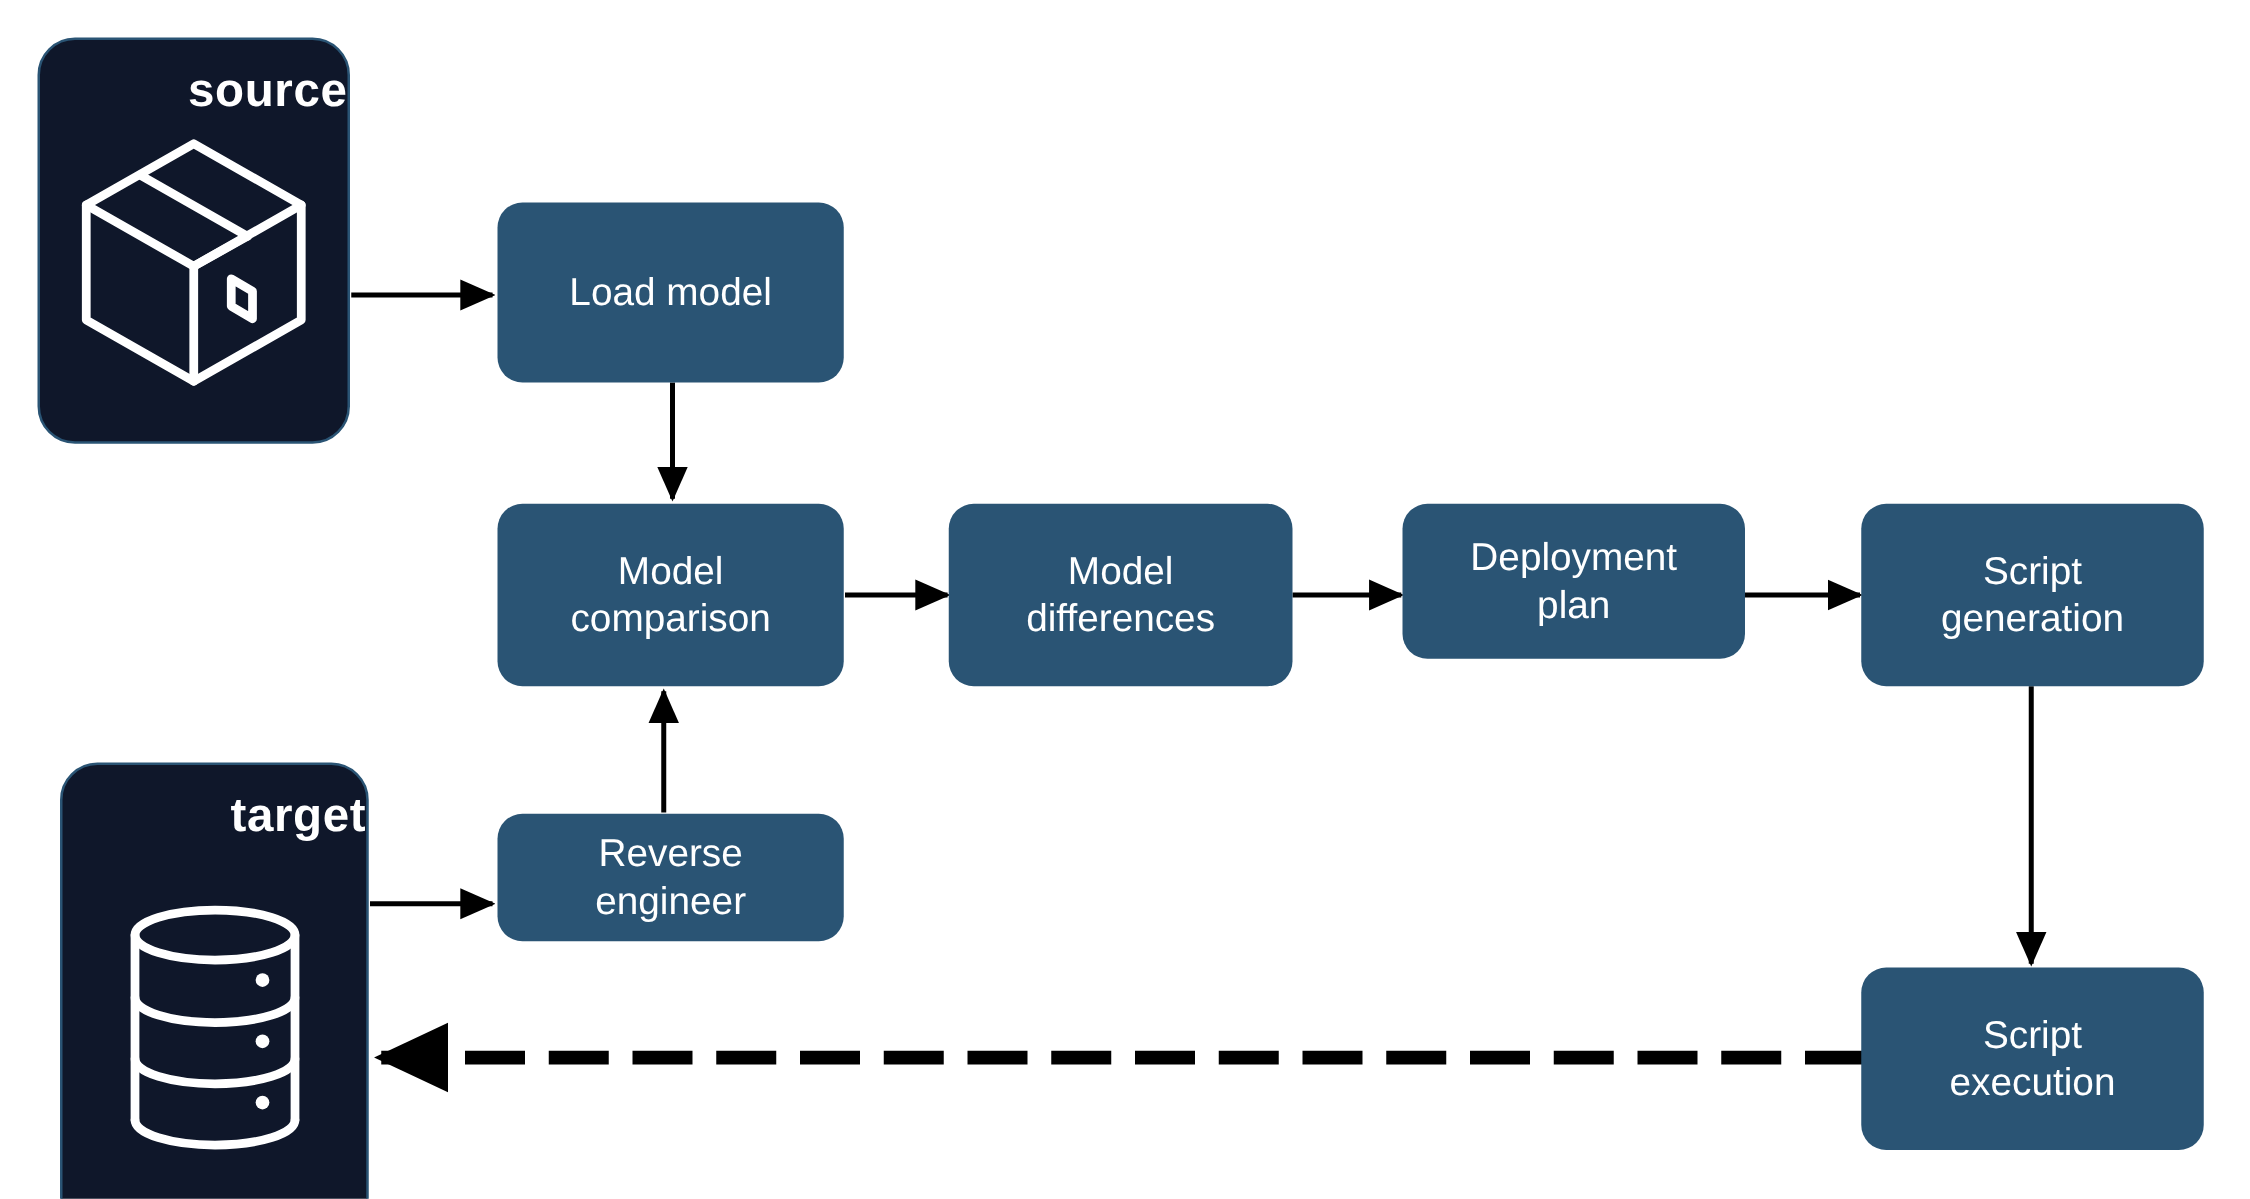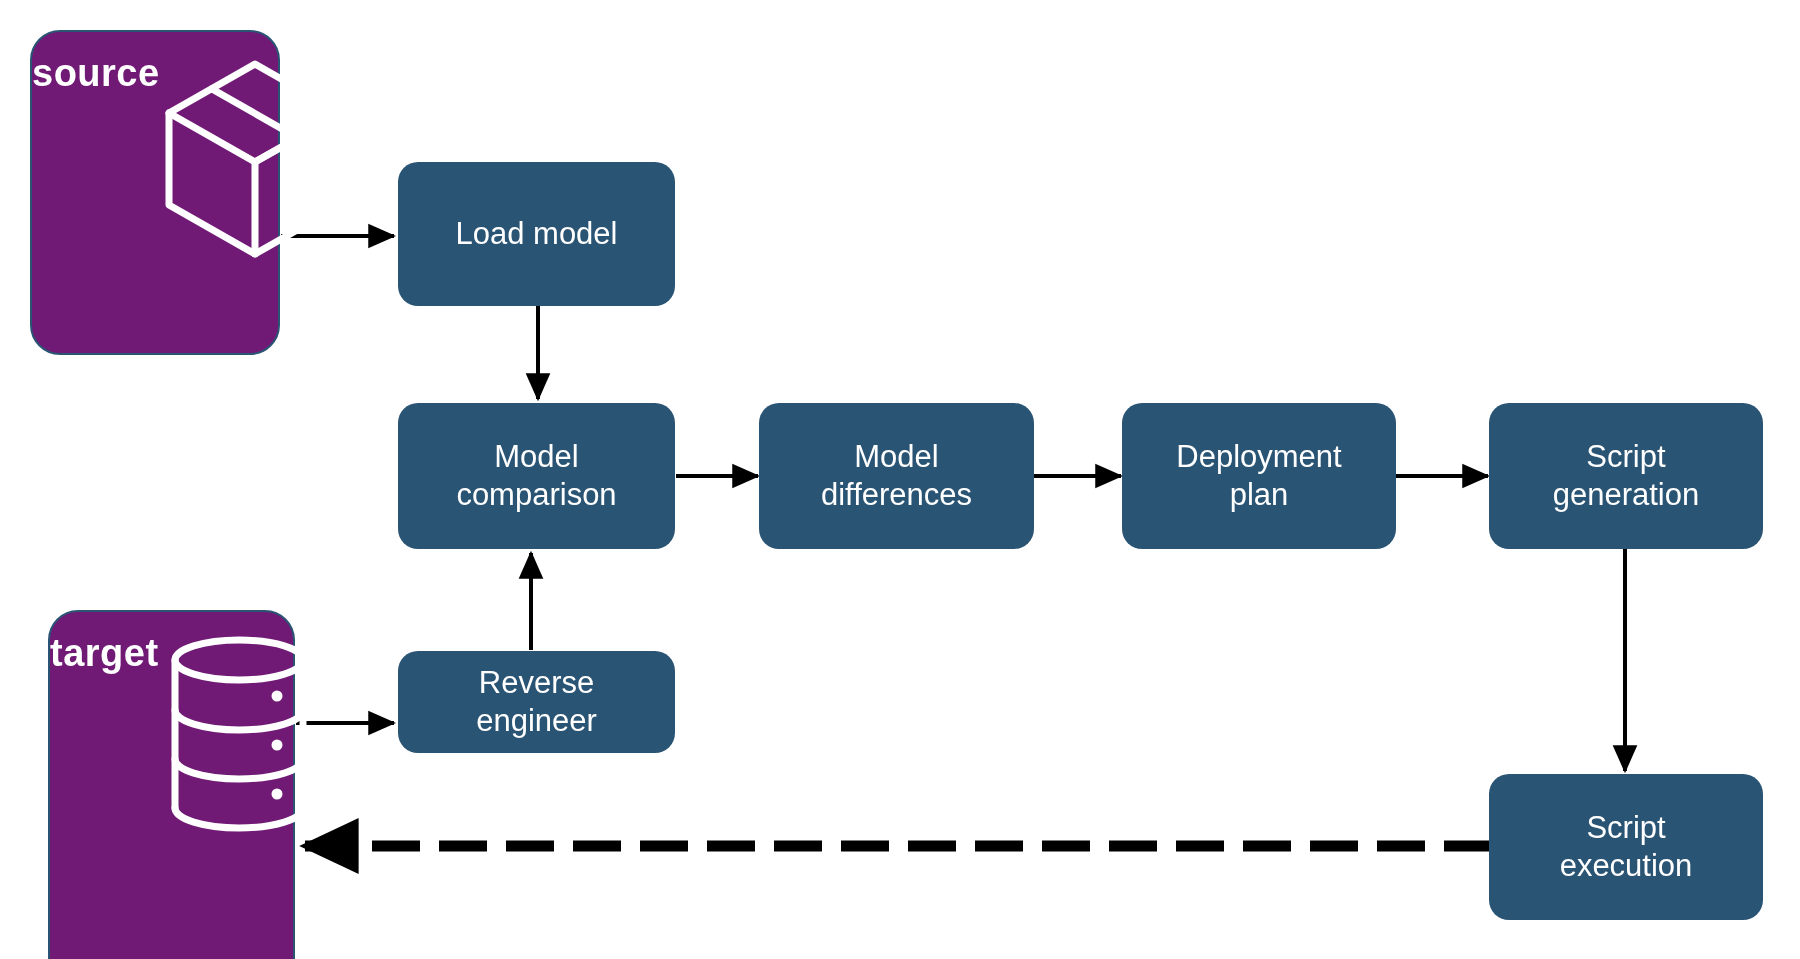--- a/index.html
+++ b/index.html
@@ -1,27 +1,27 @@
 <!DOCTYPE html>
 <html><head>
 <meta charset="utf-8">
 <style>
   html,body{margin:0;padding:0;background:#ffffff;}
   body{width:1800px;height:959px;font-family:"Liberation Sans",sans-serif;overflow:hidden;}
   #stage{position:relative;width:1800px;height:959px;background:#ffffff;}
 
   .endpoint{
     position:absolute;
-    background:#701a75;
+    background:#0f172a;
     border:2px solid #2a5474;
     border-radius:30px;
     box-sizing:border-box;
     display:flex;
-    flex-direction:row;
-    align-items:flex-start;
+    flex-direction:column;
+    align-items:flex-end;
   }
   .endpoint .ep-label{
     color:#ffffff;
     font-weight:bold;
     letter-spacing:0.5px;
     line-height:1;
   }
   .endpoint .ep-icon{
     display:flex;align-items:center;justify-content:center;
     flex:1;width:100%;
@@ -116,21 +116,21 @@
   </div>
 
   <div class="node" style="left:398px;top:162px;width:277px;height:144px;">Load model</div>
 
   <div class="node" style="left:398px;top:403px;width:277px;height:146px;">Model
 comparison</div>
 
   <div class="node" style="left:759px;top:403px;width:275px;height:146px;">Model
 differences</div>
 
-  <div class="node" style="left:1122px;top:403px;width:274px;height:146px;">Deployment
+  <div class="node" style="left:1122px;top:403px;width:274px;height:124px;">Deployment
 plan</div>
 
   <div class="node" style="left:1489px;top:403px;width:274px;height:146px;">Script
 generation</div>
 
   <div class="node" style="left:398px;top:651px;width:277px;height:102px;">Reverse
 engineer</div>
 
   <div class="node" style="left:1489px;top:774px;width:274px;height:146px;">Script
 execution</div>

